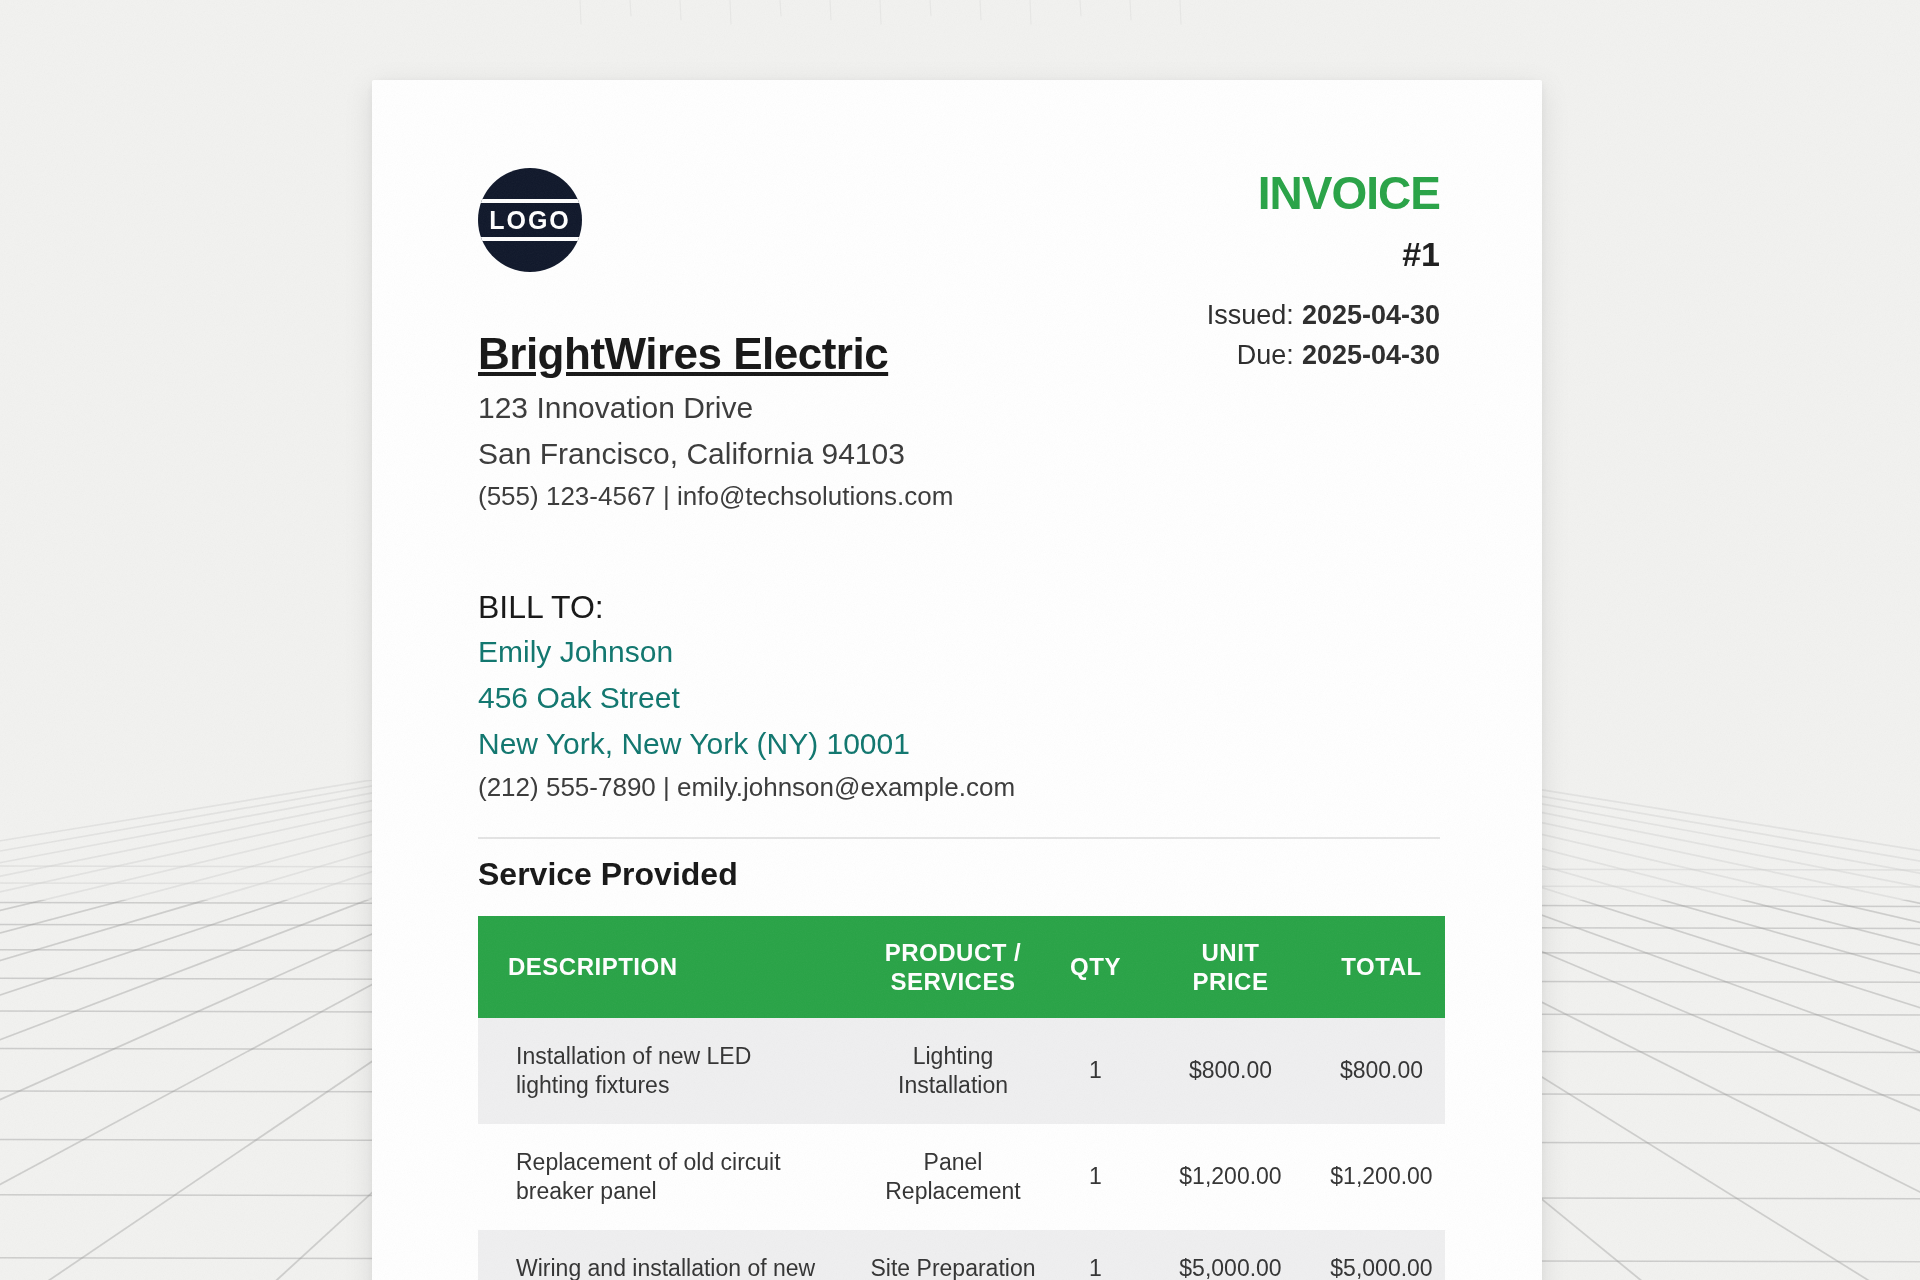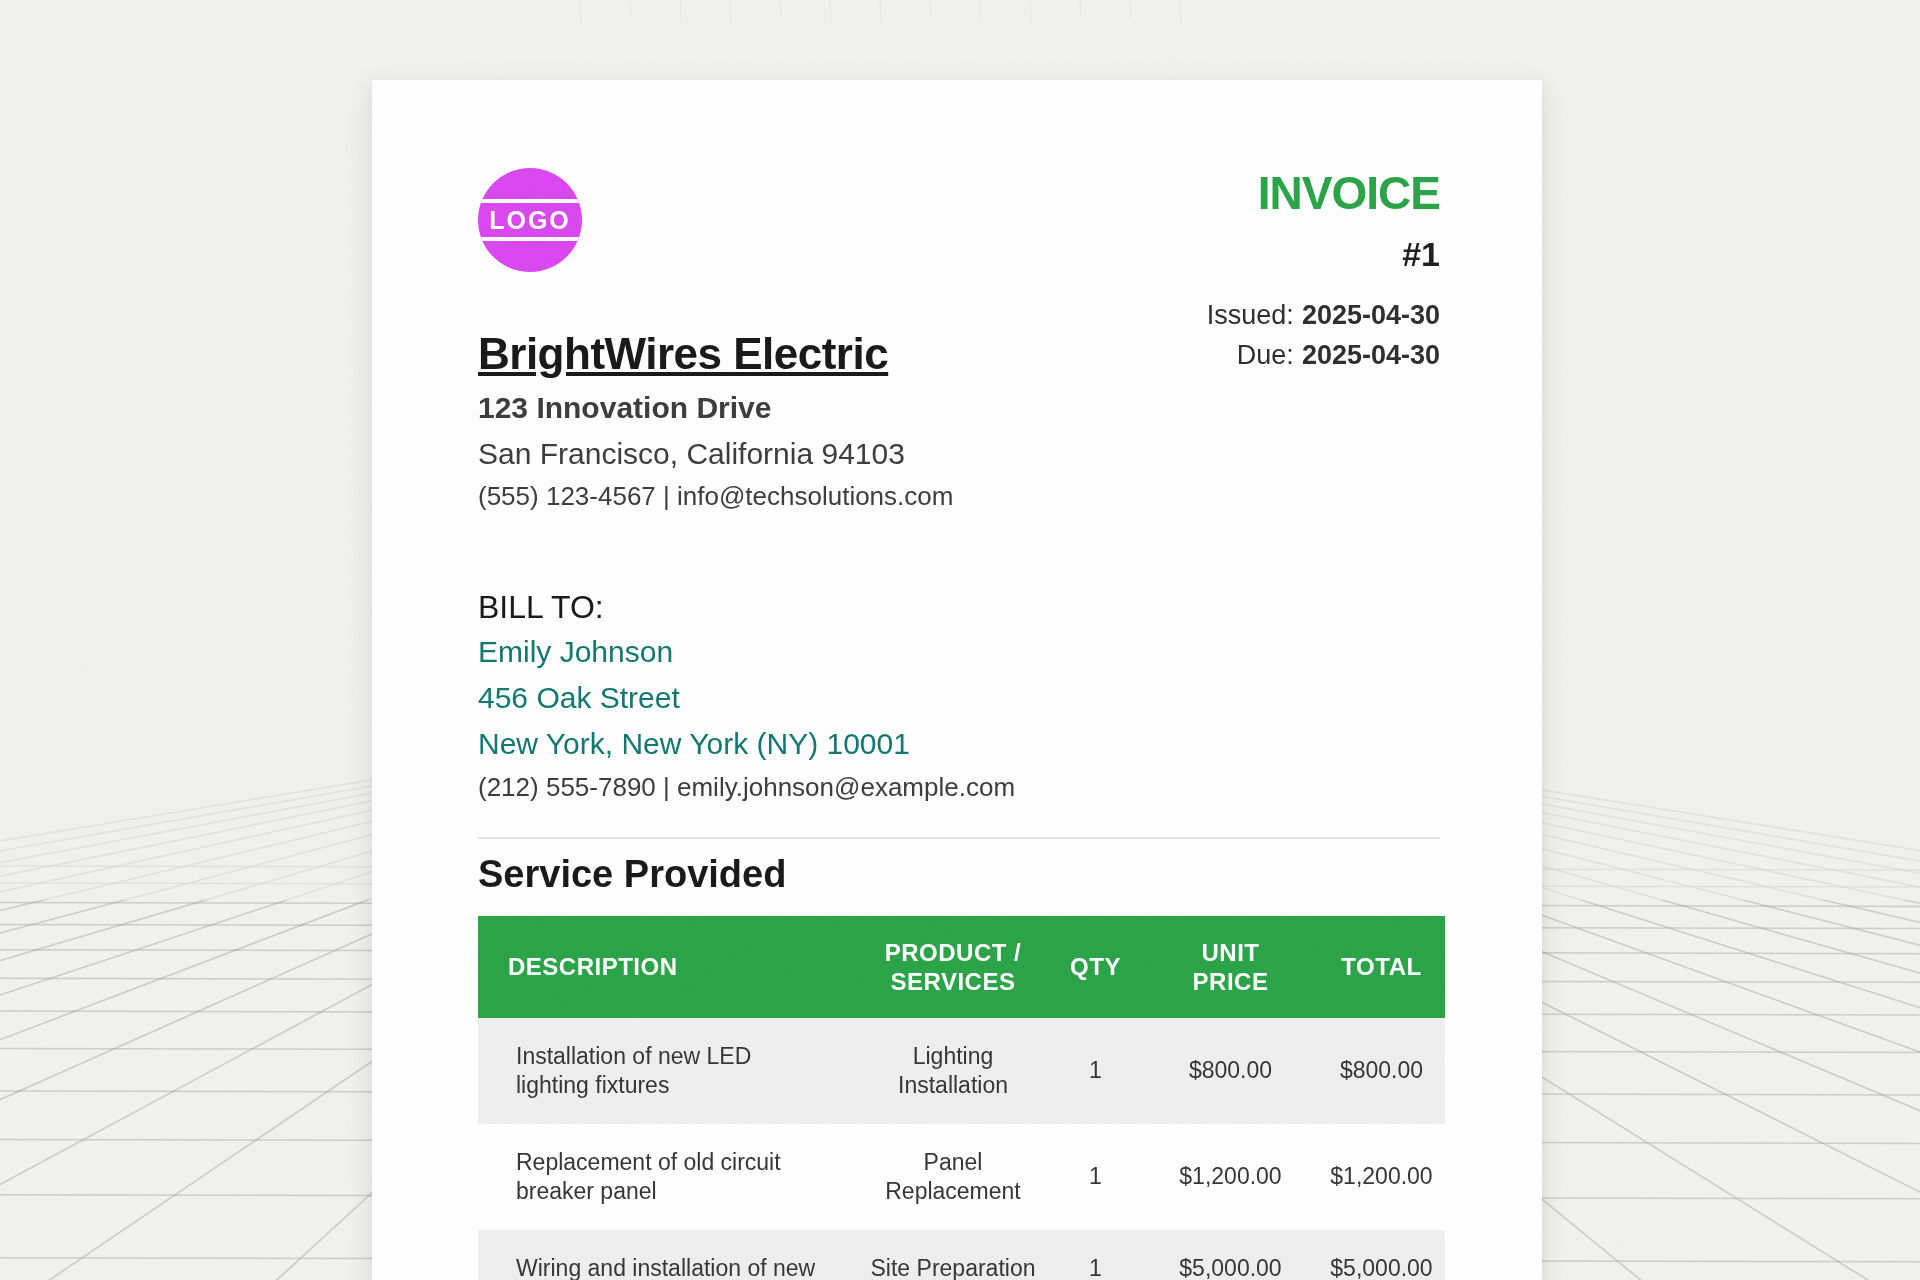--- a/index.html
+++ b/index.html
@@ -50,21 +50,21 @@
     justify-content: space-between;
     align-items: flex-start;
   }
 
   
   .logo {
     position: relative;
     width: 104px;
     height: 104px;
     border-radius: 50%;
-    background: #d946ef;
+    background: #0f172a;
     overflow: hidden;
   }
   .logo .bar {
     position: absolute;
     left: 0;
     width: 100%;
     height: 4px;
     background: #ffffff;
   }
   .logo .bar.top { top: 31px; }
@@ -87,21 +87,21 @@
     color: #161616;
     line-height: 1.2;
     letter-spacing: -0.5px;
     text-decoration: underline;
   }
   .addr-line {
     font-size: 30px;
     line-height: 46px;
     color: #3a3a3a;
   }
-  .addr-line.first { margin-top: 4px; font-weight: bold; }
+  .addr-line.first { margin-top: 4px; }
   .contact-line {
     font-size: 26px;
     line-height: 38px;
     color: #3a3a3a;
     text-align: center;
   }
 
   
   .invoice-meta { text-align: right; }
   .invoice-title {
@@ -147,21 +147,21 @@
 
   .divider {
     margin-top: 30px;
     border: none;
     border-top: 2px solid #e4e4e4;
     height: 0;
   }
 
   .section-title {
     margin-top: 13px;
-    font-size: 38px;
+    font-size: 32px;
     font-weight: bold;
     color: #161616;
     line-height: 44px;
   }
 
   
   table.items {
     margin-top: 20px;
     width: 100%;
     border-collapse: collapse;

